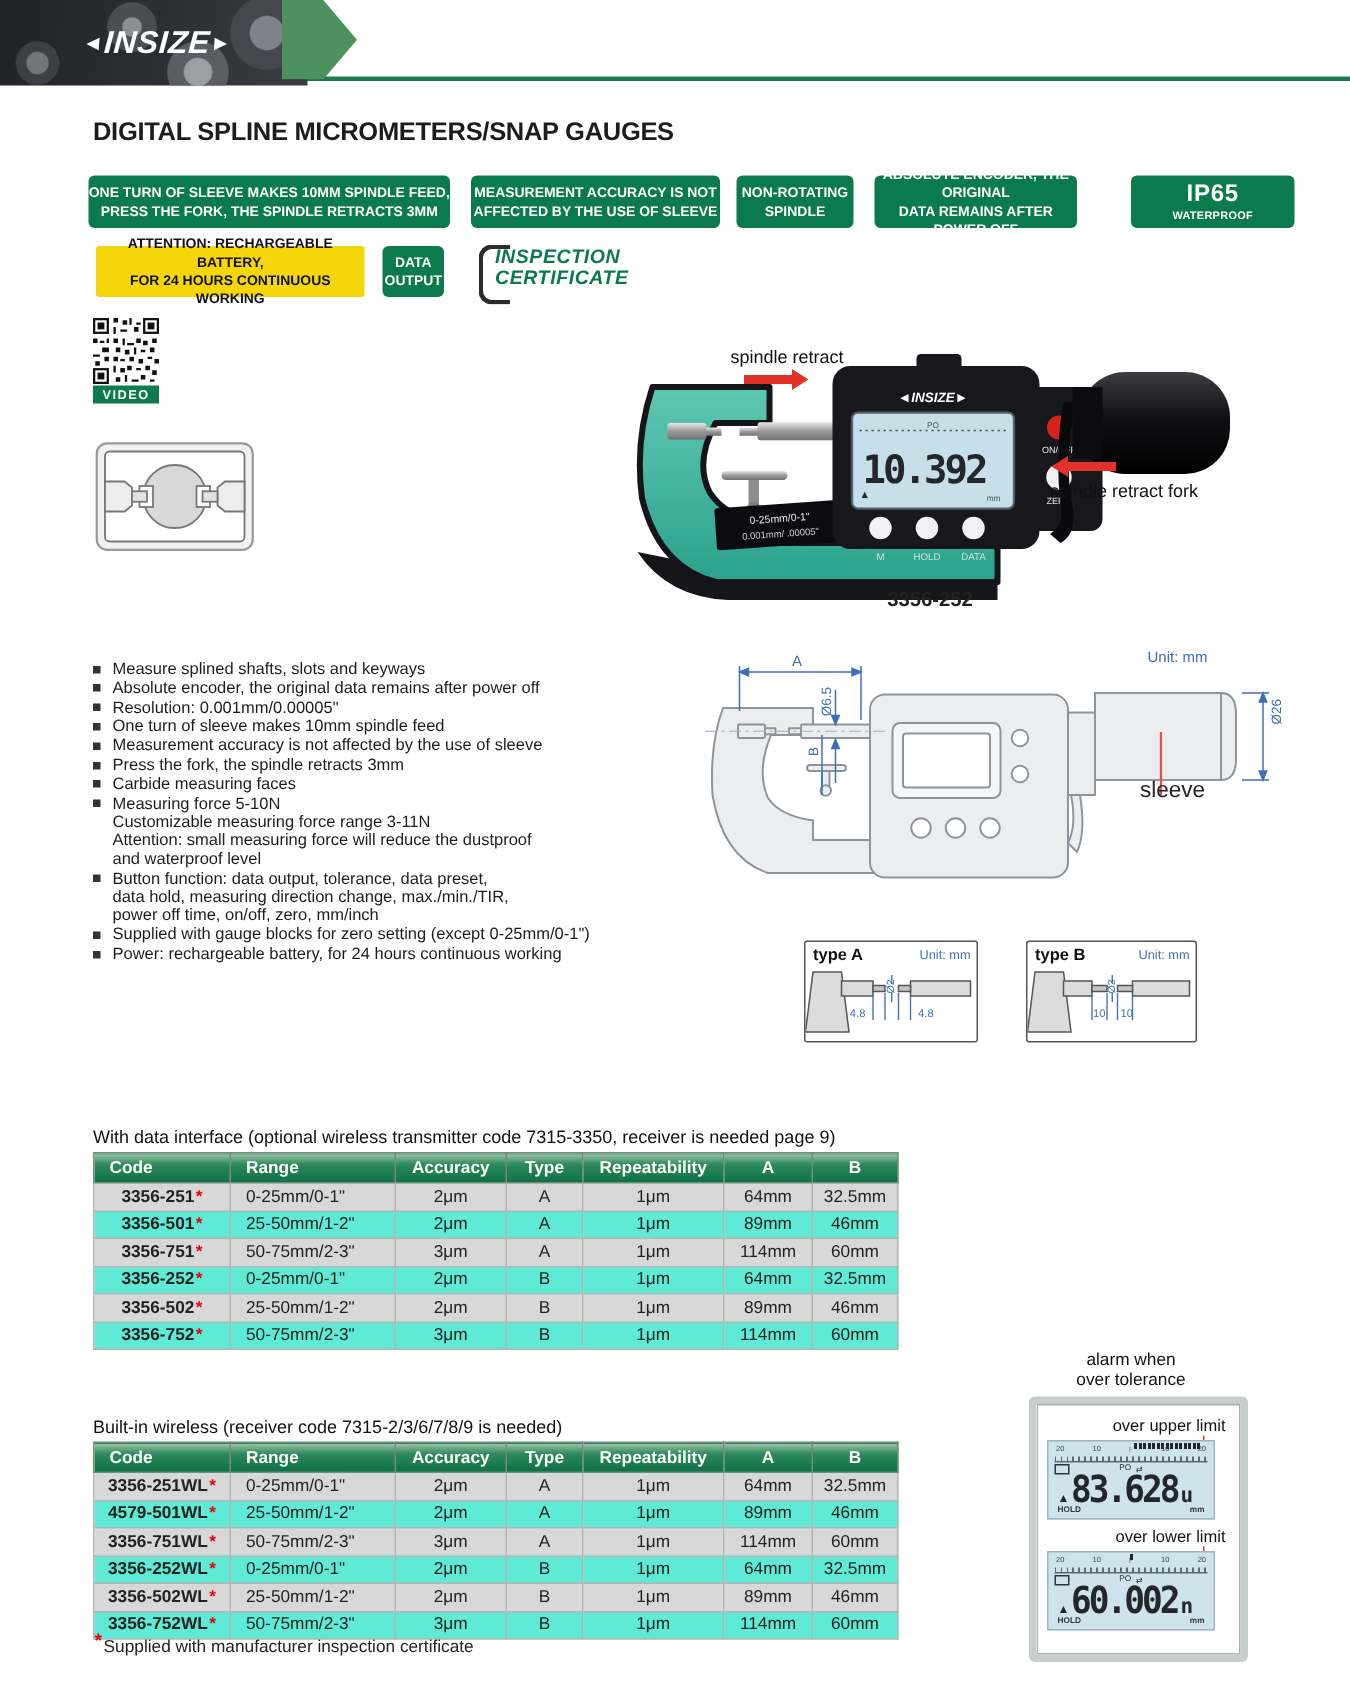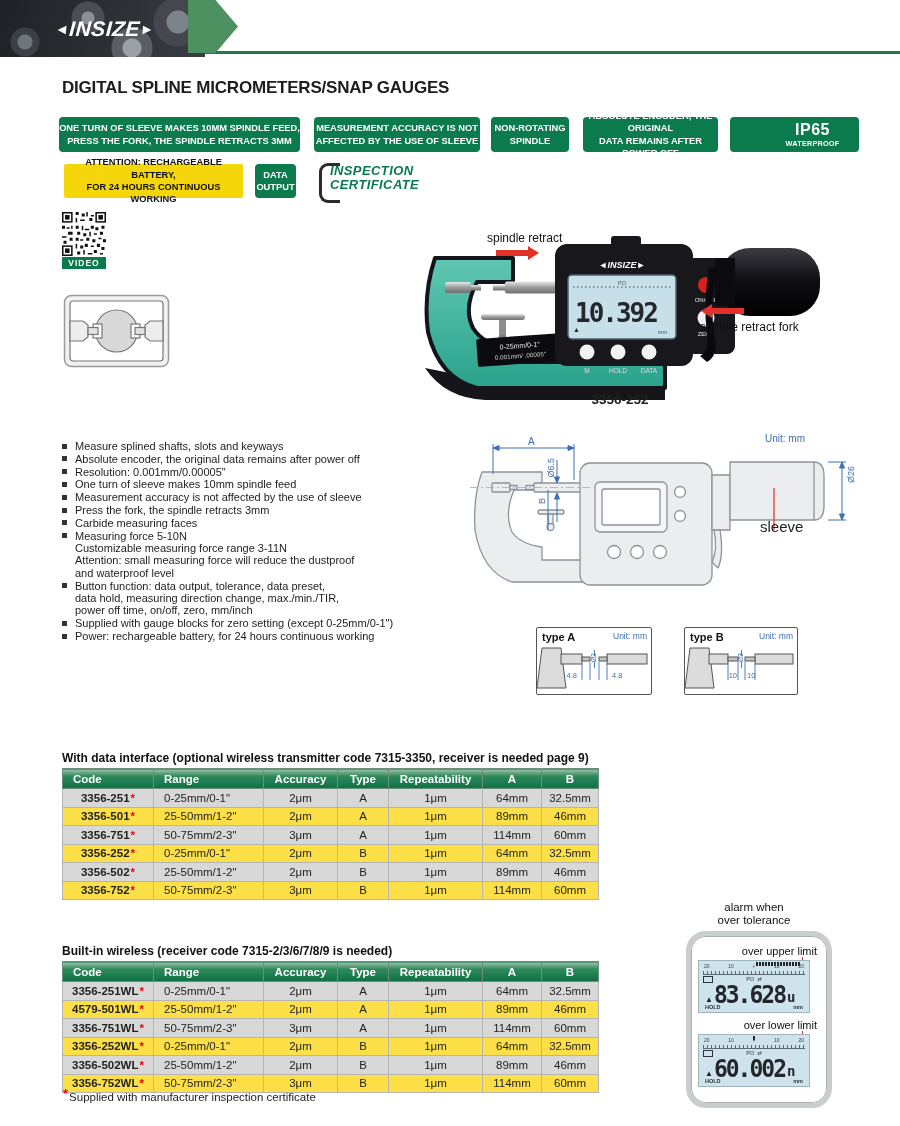--- a/index.html
+++ b/index.html
@@ -67,41 +67,41 @@
   .features li{position:relative;padding-left:13px;font-size:11px;line-height:12.4px;color:#1d1d1d;margin:0 0 .4px 0;}
   .features li::before{content:'';position:absolute;left:0;top:3.6px;width:5px;height:5px;background:#333;}
 
   
   .type-box{position:absolute;width:114px;height:66px;border:1.5px solid #555;background:#fff;border-radius:2px;}
   .type-title{position:absolute;left:5px;top:3px;font-weight:bold;font-size:11px;color:#111;}
   .type-unit{position:absolute;right:4px;top:3px;font-size:8.5px;color:#3f6fb6;}
   .type-box svg{position:absolute;left:0;top:18px;}
 
   
-  .tbl-title{position:absolute;font-size:12px;font-weight:bold;color:#111;}
+  .tbl-title{position:absolute;font-size:12px;font-weight:normal;color:#111;}
   table.spec{position:absolute;border-collapse:collapse;table-layout:fixed;width:509px;font-size:11.5px;}
   table.spec th{background:linear-gradient(180deg,#9dc3aa 0%,#2e8a5c 35%,#0d6f45 100%);color:#fff;font-weight:bold;
     height:19px;border:1px solid #6c8f7b;padding:0;}
   table.spec td{height:17.5px;border:1px solid #b5b5b5;text-align:center;padding:0;color:#222;}
   table.spec tr.odd td{background:#d8d8d8;}
-  table.spec tr.even td{background:#fde047;}
+  table.spec tr.even td{background:#5eead4;}
   table.spec th:nth-child(1){width:80px;text-align:left;padding-left:10px;}
   table.spec th:nth-child(2){width:99px;text-align:left;padding-left:10px;}
   table.spec th:nth-child(3){width:73px;} table.spec th:nth-child(4){width:50px;}
   table.spec th:nth-child(5){width:93px;} table.spec th:nth-child(6){width:58px;} table.spec th:nth-child(7){width:56px;}
   td.code-cell{font-weight:bold;color:#111;}
   td.range-cell{text-align:left !important;padding-left:10px !important;}
   .star{color:#e60012;font-weight:bold;margin-left:1px;}
   .footnote{position:absolute;left:62px;top:1086px;font-size:11.5px;color:#222;}
   .footnote .star{font-size:13px;vertical-align:3px;margin-right:1px;}
 
   
   .alarm-caption{position:absolute;left:686px;top:901px;width:136px;text-align:center;font-size:11.5px;line-height:13px;color:#111;}
   .alarm-frame{position:absolute;left:686px;top:931px;width:136px;height:167px;background:#fff;
-    border:5px solid #c9cdcd;border-radius:20px;box-shadow:inset 0 0 0 1px #aaafaf;}
+    border:5px solid #c9cdcd;border-radius:4px;box-shadow:inset 0 0 0 1px #aaafaf;}
   .lcd-label{position:absolute;font-size:11px;color:#111;}
   .red-pointer{position:absolute;width:1.5px;background:#e0312b;}
   .lcd{position:absolute;left:7px;width:112px;height:53px;background:#cfe3ec;border:1px solid #9fb4bd;box-sizing:border-box;overflow:hidden;}
   .lcd-scale{position:relative;height:11px;margin:2px 4px 0 4px;border-bottom:1px solid #5b6a72;
     background:repeating-linear-gradient(90deg,#5b6a72 0 1px,transparent 1px 4px);background-size:100% 3px;background-position:0 100%;background-repeat:no-repeat;}
   .lcd-scale .nums{position:absolute;left:0;right:0;top:0px;display:flex;justify-content:space-between;
     font-size:5px;color:#39444a;padding:0 1px;}
   .lcd-bar{position:absolute;top:-1.5px;height:4px;background:repeating-linear-gradient(90deg,#20262a 0 2px,#cfe3ec 2px 3px);}
   .lcd-mid{display:flex;justify-content:center;align-items:center;height:8px;font-size:5.5px;color:#2c353b;gap:3px;position:relative;}
   .lcd-batt{position:absolute;left:4px;top:1px;width:8px;height:4.5px;border:1px solid #2c353b;}
@@ -126,21 +126,21 @@
   <div class="page-title">DIGITAL SPLINE MICROMETERS/SNAP GAUGES</div>
 
   <div class="badge pre" style="left:59px;top:117px;width:241px;">ONE TURN OF SLEEVE MAKES 10MM SPINDLE FEED,
 PRESS THE FORK, THE SPINDLE RETRACTS 3MM</div>
   <div class="badge pre" style="left:314px;top:117px;width:166px;">MEASUREMENT ACCURACY IS NOT
 AFFECTED BY THE USE OF SLEEVE</div>
   <div class="badge pre" style="left:491px;top:117px;width:78px;">NON-ROTATING
 SPINDLE</div>
   <div class="badge pre" style="left:583px;top:117px;width:135px;">ABSOLUTE ENCODER, THE ORIGINAL
 DATA REMAINS AFTER POWER OFF</div>
-  <div class="badge ip65-badge" style="left:730px;top:117px;width:93px;padding-left:36px;">
+  <div class="badge ip65-badge" style="left:754px;top:117px;width:109px;">
     <span class="big">IP65</span>
     <span class="sub">WATERPROOF</span>
   </div>
 
   <div class="badge badge-yellow pre" style="left:64px;top:164px;width:179px;height:34px;border-radius:2px;">ATTENTION: RECHARGEABLE BATTERY,
 FOR 24 HOURS CONTINUOUS WORKING</div>
   <div class="badge pre" style="left:255px;top:164px;width:41px;height:34px;">DATA
 OUTPUT</div>
   <div class="insp-logo">
     <div class="insp-bracket"></div>

